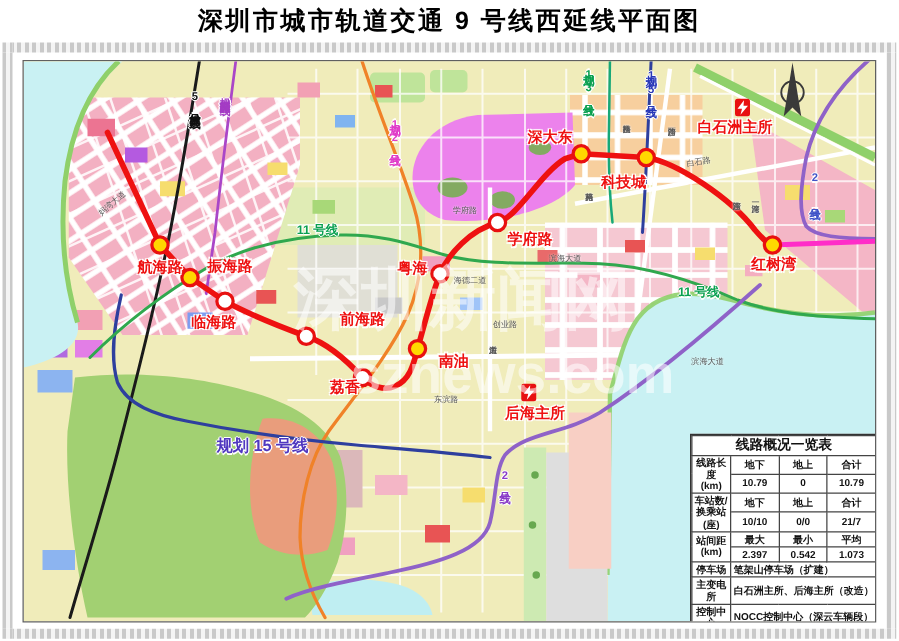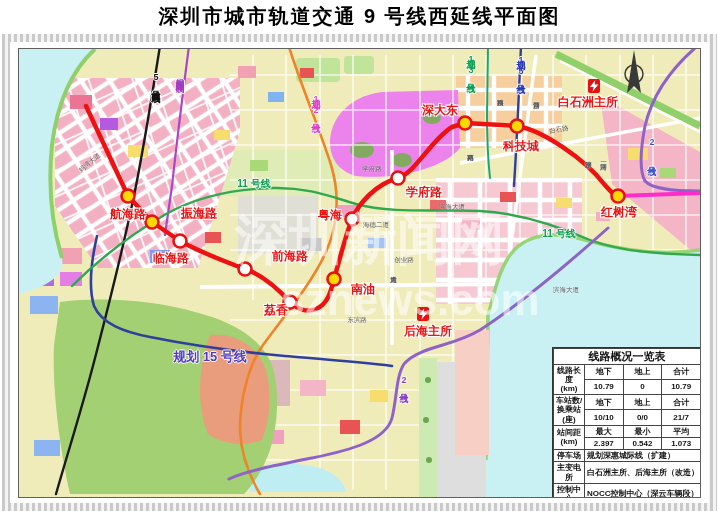--- a/index.html
+++ b/index.html
@@ -236,29 +236,29 @@
         <polygon points="634,50 627,93 634,86 641,93" fill="#3a3a3a"></polygon>
         <circle cx="634" cy="74" r="9" fill="none" stroke="#3a3a3a" stroke-width="1.5"></circle>
         <text x="631" y="77" font-size="8" font-weight="bold" fill="#3a3a3a">N</text>
       </g>
     </svg>
 
     <div class="wmark" style="left:391px;top:251px;font-size:44px;">sznews.com</div>
     <div class="wmark" style="left:351px;top:191px;font-size:54px;">深圳新闻网</div>
 
     <div class="slabel" style="left:109px;top:165px;">航海路</div>
-    <div class="slabel" style="left:180px;top:164px;text-decoration:underline;">振海路</div>
+    <div class="slabel" style="left:165px;top:164px;">振海路</div>
     <div class="slabel" style="left:152px;top:209px;">临海路</div>
     <div class="slabel" style="left:227px;top:207px;margin-left:44px;">前海路</div>
     <div class="slabel" style="left:257px;top:261px;">荔香</div>
     <div class="slabel" style="left:344px;top:240px;">南油</div>
     <div class="slabel" style="left:311px;top:166px;text-align:center;">粤海</div>
     <div class="slabel" style="left:405px;top:143px;">学府路</div>
     <div class="slabel" style="left:421px;top:61px;">深大东</div>
-    <div class="slabel" style="left:502px;top:97px;">科技城</div>
+    <div class="slabel" style="left:480px;top:97px;">科技城</div>
     <div class="slabel" style="left:600px;top:163px;">红树湾</div>
     <div class="slabel" style="left:569px;top:53px;">白石洲主所</div>
     <div class="slabel" style="left:409px;top:282px;">后海主所</div>
 
     <div class="vlabel" style="left:132px;top:23px;color:#111111;">5号线南延线</div>
     <div class="vlabel" style="left:157px;top:22px;color:#a43cc4;font-size:8.5px;">规划深惠城际线</div>
     <div class="vlabel" style="left:292px;top:43px;color:#e03cc8;">规划12号线</div>
     <div class="vlabel" style="left:447px;top:3px;color:#0aa050;">规划13号线</div>
     <div class="vlabel" style="left:497px;top:4px;color:#2838b8;">规划15号线</div>
     <div class="vlabel" style="left:628px;top:88px;color:#4054c8;">2 号线</div>
@@ -316,21 +316,21 @@
           <td>最小</td>
           <td>平均</td>
         </tr>
         <tr>
           <td>2.397</td>
           <td>0.542</td>
           <td>1.073</td>
         </tr>
         <tr>
           <td class="lbl">停车场</td>
-          <td class="ival" colspan="3">规划深惠城际线（扩建）</td>
+          <td class="ival" colspan="3">笔架山停车场（扩建）</td>
         </tr>
         <tr>
           <td class="lbl">主变电所</td>
           <td class="ival" colspan="3">白石洲主所、后海主所（改造）</td>
         </tr>
         <tr>
           <td class="lbl">控制中心</td>
           <td class="ival" colspan="3">NOCC控制中心（深云车辆段）</td>
         </tr>
       </tbody>

